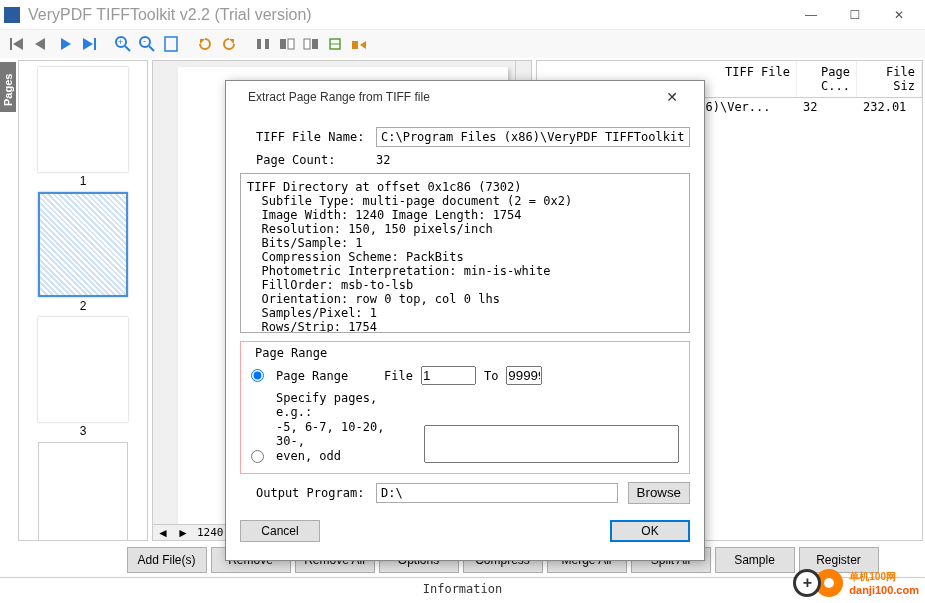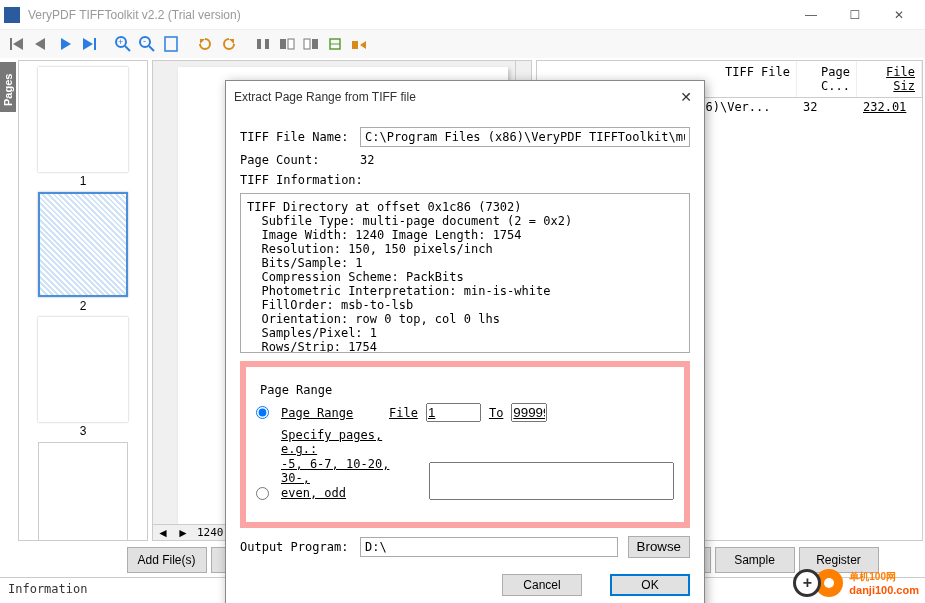--- a/index.html
+++ b/index.html
@@ -1,20 +1,20 @@
 <!DOCTYPE html>
 <html><head>
 <meta charset="utf-8">
 <style>
 * { box-sizing: border-box; margin: 0; padding: 0; }
 body { font-family: "Segoe UI", Tahoma, sans-serif; font-size: 12px; background: #fff; width: 925px; height: 603px; overflow: hidden; position: relative; }
 
 .titlebar { height: 30px; display: flex; align-items: center; padding: 0 4px; color: #999; background: #fff; border-bottom: 1px solid #eee; }
 .titlebar .app-icon { width: 16px; height: 16px; margin-right: 8px; background: #2a5b9c; }
-.titlebar .title { flex: 1; font-size: 12px; }
+.titlebar .title { flex: 1; font-size: 16px; }
 .win-ctrl { width: 44px; height: 30px; display: flex; align-items: center; justify-content: center; color: #555; }
 
 .toolbar { height: 28px; display: flex; align-items: center; padding: 2px 6px; gap: 2px; background: #f8f8f8; }
 .tb-btn { width: 22px; height: 22px; display: flex; align-items: center; justify-content: center; }
 .tb-sep { width: 8px; }
 
 .main { display: flex; height: 485px; position: relative; }
 .pages-tab { writing-mode: vertical-rl; transform: rotate(180deg); background: #777; color: #fff; padding: 6px 2px; font-size: 11px; font-weight: bold; height: 50px; margin-top: 4px; }
 .thumb-panel { width: 130px; border: 1px solid #ccc; margin: 2px; background: #fff; overflow-y: auto; padding: 6px 4px; }
 .thumb { width: 100px; margin: 0 auto 4px; text-align: center; }
@@ -29,44 +29,44 @@
 .preview-scroll-y { position: absolute; right: 0; top: 0; bottom: 16px; width: 16px; background: #f0f0f0; border-left: 1px solid #ccc; }
 .preview-info { position: absolute; bottom: 1px; left: 44px; font-family: Consolas,monospace; font-size: 11px; color:#000; }
 
 .file-panel { flex: 1; border: 1px solid #ccc; margin: 2px; background: #fff; }
 .fp-head { display: flex; border-bottom: 1px solid #ccc; font-family: Consolas,monospace; font-size: 12px; text-align: right; }
 .fp-head > div { padding: 4px 6px; border-right: 1px solid #eee; }
 .fp-row { display: flex; font-family: Consolas,monospace; font-size: 12px; }
 .fp-row > div { padding: 2px 6px; overflow: hidden; text-overflow: ellipsis; white-space: nowrap; }
 .fp-col-file { flex: 1; }
 .fp-col-pc { width: 60px; }
-.fp-col-sz { width: 65px; text-decoration: underline; }
+.fp-col-sz { width: 65px; }
 .fp-row .fp-col-file { display: flex; align-items: center; gap: 4px; }
 .file-icon { width: 14px; height: 14px; background: linear-gradient(#8ec5e8,#5aa6d2); border-radius: 2px; display: inline-block; }
 
 .btn-row { display: flex; gap: 4px; padding: 4px 8px; justify-content: center; margin-left: 80px; }
 .btn-row button, .btn-row .btn { min-width: 80px; height: 26px; border: 1px solid #adadad; background: #e1e1e1; font-size: 12px; cursor: pointer; }
 
-.status { border-top: 1px solid #ccc; padding: 4px 8px; font-family: Consolas,monospace; font-size: 12px; color: #333; }
+.status { border-top: 1px solid #ccc; padding: 4px 8px; font-family: Consolas,monospace; font-size: 12px; color: #333; text-align: center; }
 
 
 .dialog { position: absolute; left: 225px; top: 80px; width: 480px; background: #fff; border: 1px solid #888; box-shadow: 2px 2px 10px rgba(0,0,0,.3); z-index: 10; }
-.dlg-title { display: flex; align-items: center; padding: 6px 8px; font-size: 12px; color: #333; }
+.dlg-title { display: flex; align-items: center; padding: 6px 22px; font-size: 12px; color: #333; }
 .dlg-title span { flex: 1; }
 .dlg-close { width: 20px; height: 20px; display:flex; align-items:center; justify-content:center; font-size:14px; cursor:pointer; }
 .dlg-body { padding: 8px 14px; font-family: Consolas,monospace; font-size: 12px; }
 .dlg-row { display: flex; align-items: center; margin: 6px 0; gap: 10px; }
-.dlg-row .lbl { width: 110px; }
+.dlg-row .lbl { width: 110px; margin-left: 16px; }
 .dlg-row input[type=text] { border: 1px solid #aaa; padding: 2px 4px; font-family: Consolas,monospace; font-size: 12px; }
 .dlg-info { width: 100%; height: 160px; border: 1px solid #aaa; padding: 6px; font-family: Consolas,monospace; font-size: 12px; white-space: pre; overflow-y: scroll; }
-.fieldset { border: 6px solid #fca5a5; padding: 16px 10px; margin: 8px 0; text-decoration: underline; }
+.fieldset { border: 1px solid #fca5a5; padding: 4px 10px; margin: 8px 0; }
 .fieldset .legend { margin-top: -16px; background: #fff; display: inline-block; padding: 0 4px; }
 .radio-row { display: flex; align-items: center; gap: 8px; margin: 6px 0; }
 .radio-row input[type=radio] { margin-right: 4px; }
-.dlg-btns { display: flex; justify-content: flex-end; gap: 28px; padding: 10px 0; }
+.dlg-btns { display: flex; justify-content: space-between; gap: 28px; padding: 10px 0; }
 .dlg-btns button { width: 80px; height: 22px; border: 1px solid #adadad; background: #e1e1e1; font-size: 12px; cursor: pointer; }
 .dlg-btns button.primary { border: 2px solid #0078d7; }
 
 .watermark { position: absolute; right: 6px; bottom: 6px; display:flex; align-items:center; gap:6px; color:#ff7f00; font-weight:bold; font-size:15px; z-index:20; }
 .wm-logo { display:flex; align-items:center; }
 .wm-logo .plus { width:28px; height:28px; border:3px solid #333; border-radius:50%; display:flex; align-items:center; justify-content:center; font-size:16px; color:#333; margin-right:-6px; background:#fff; z-index:2; }
 .wm-logo .dot { width:28px; height:28px; background:#ff7f00; border-radius:50%; display:flex; align-items:center; justify-content:center; }
 .wm-logo .dot::after { content:""; width:10px; height:10px; border-radius:50%; background:#fff; }
 .wm-text .line1 { font-size:10px; }
 .wm-text .line2 { font-size:11px; color:#ff5500; }
@@ -241,23 +241,20 @@
   </div>
   <div class="dlg-body">
     <div class="dlg-row">
       <span class="lbl">TIFF File Name:</span>
       <input type="text" style="flex: 1 1 0%;" value="C:\Program Files (x86)\VeryPDF TIFFToolkit\multipage.tif">
     </div>
     <div class="dlg-row">
       <span class="lbl">Page Count:</span>
       <span>32</span>
     </div>
-    <div class="dlg-row">
-        <span>TIFF Information:</span>
-      </div>
     <div class="dlg-info">TIFF Directory at offset 0x1c86 (7302)
   Subfile Type: multi-page document (2 = 0x2)
   Image Width: 1240 Image Length: 1754
   Resolution: 150, 150 pixels/inch
   Bits/Sample: 1
   Compression Scheme: PackBits
   Photometric Interpretation: min-is-white
   FillOrder: msb-to-lsb
   Orientation: row 0 top, col 0 lhs
   Samples/Pixel: 1

